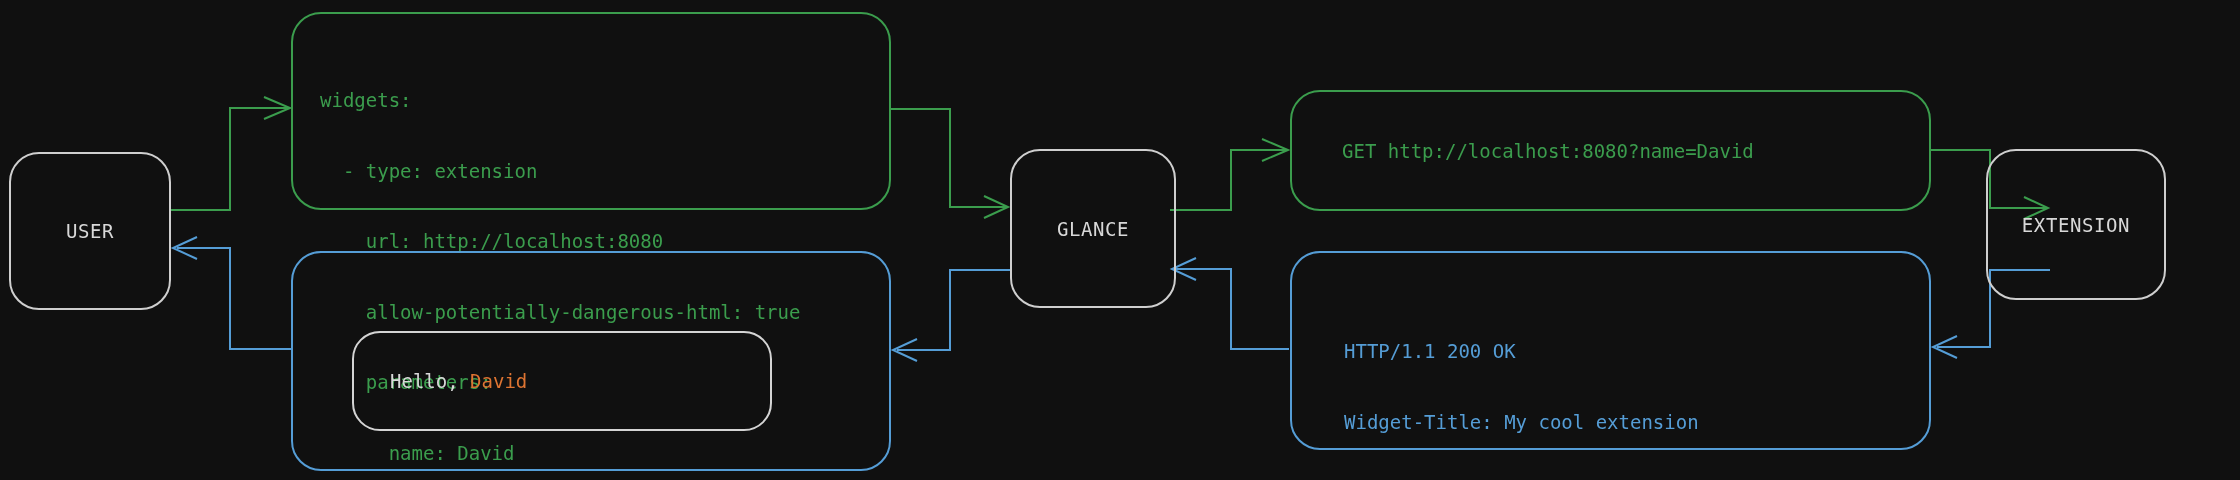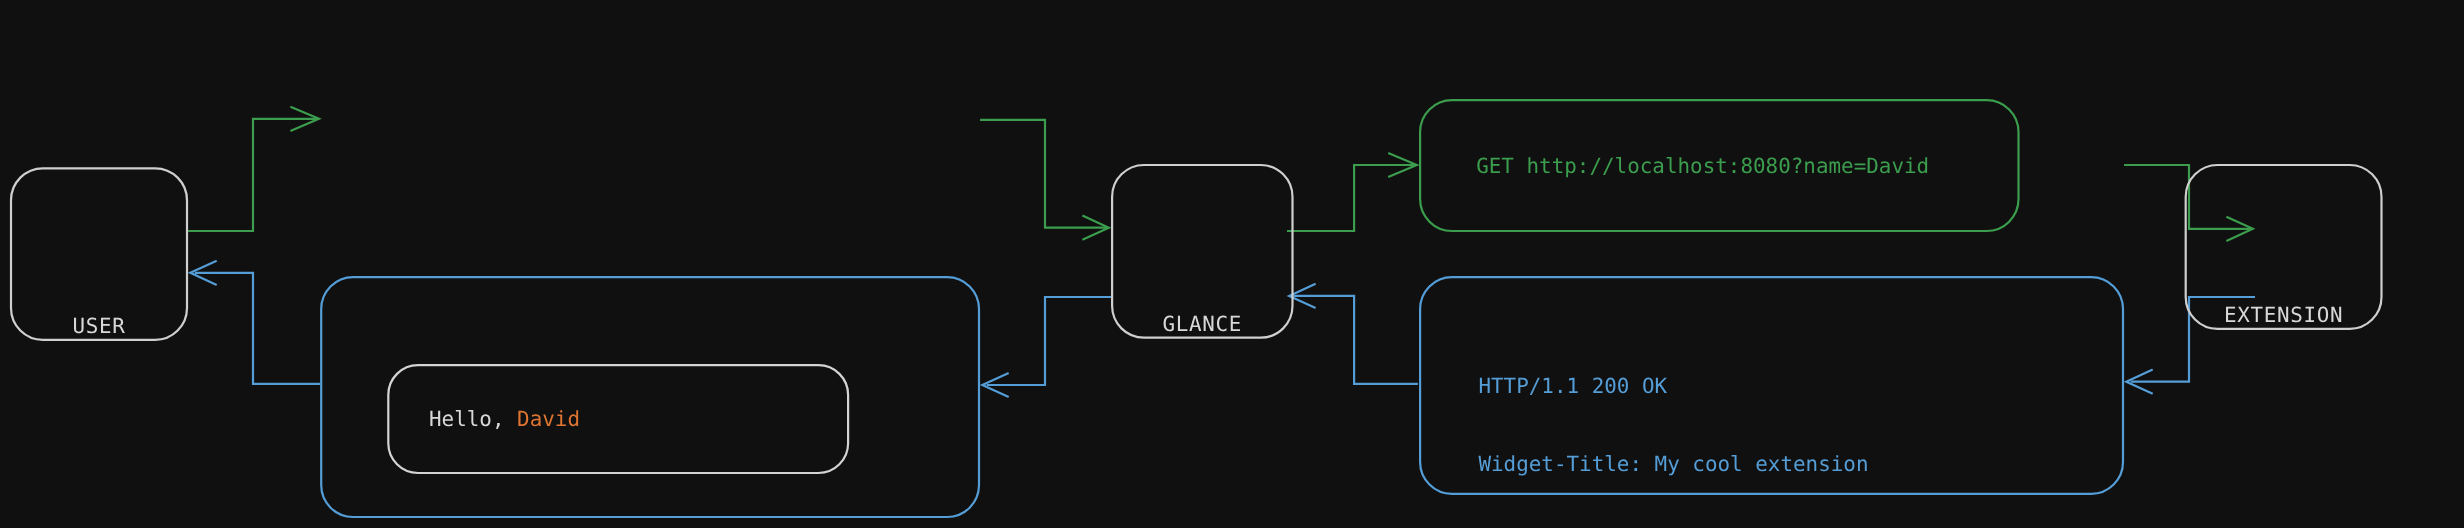--- a/index.html
+++ b/index.html
@@ -19,21 +19,21 @@
   .wires{position:absolute;left:0;top:0;width:2240px;height:480px;}
   .wires g path,.wires g polyline{fill:none;stroke-width:2px;}
   .wires g.green{stroke:var(--green);}
   .wires g.blue{stroke:var(--blue);}
 
   .node{
     position:absolute;
     box-sizing:border-box;
     border:2.5px solid #cfcfcf;
     border-radius:30px;
-    display:flex;align-items:flex-end;justify-content:center;
+    display:flex;align-items:center;justify-content:center;
     color:var(--text);
     font-size:19px;letter-spacing:0.6px;
   }
   .box{
     position:absolute;
     box-sizing:border-box;
     border-radius:30px;
   }
   .green-box{border:2px solid var(--green);}
   .blue-box{border:2px solid var(--blue);}
@@ -118,22 +118,32 @@
   </div>
 
   <div class="node" style="left:1010px;top:149px;width:166px;height:159px;">
     <span>GLANCE</span>
   </div>
 
   <div class="node" style="left:1986px;top:149px;width:180px;height:151px;">
     <span>EXTENSION</span>
   </div>
 
+  <div class="box green-box" style="left:291px;top:12px;width:600px;height:198px;">
+    <div class="code green-text" style="left:27px;top:28px;">
+      <div class="code-line">widgets:</div>
+      <div class="code-line">  - type: extension</div>
+      <div class="code-line">    url: http://localhost:8080</div>
+      <div class="code-line">    allow-potentially-dangerous-html: true</div>
+      <div class="code-line">    parameters:</div>
+      <div class="code-line">      name: David</div>
+    </div>
+  </div>
 
-  <div class="box green-box" style="left:1290px;top:90px;width:546px;height:121px;">
+  <div class="box green-box" style="left:1290px;top:90px;width:641px;height:121px;">
     <div class="request-box-inner green-text">GET http://localhost:8080?name=David</div>
   </div>
 
   <div class="box blue-box" style="left:1290px;top:251px;width:641px;height:199px;padding-left:23px;">
     <div class="code blue-text" style="left:52px;top:40px;">
       <div class="code-line">HTTP/1.1 200 OK</div>
       <div class="code-line">Widget-Title: My cool extension</div>
       
       
       

